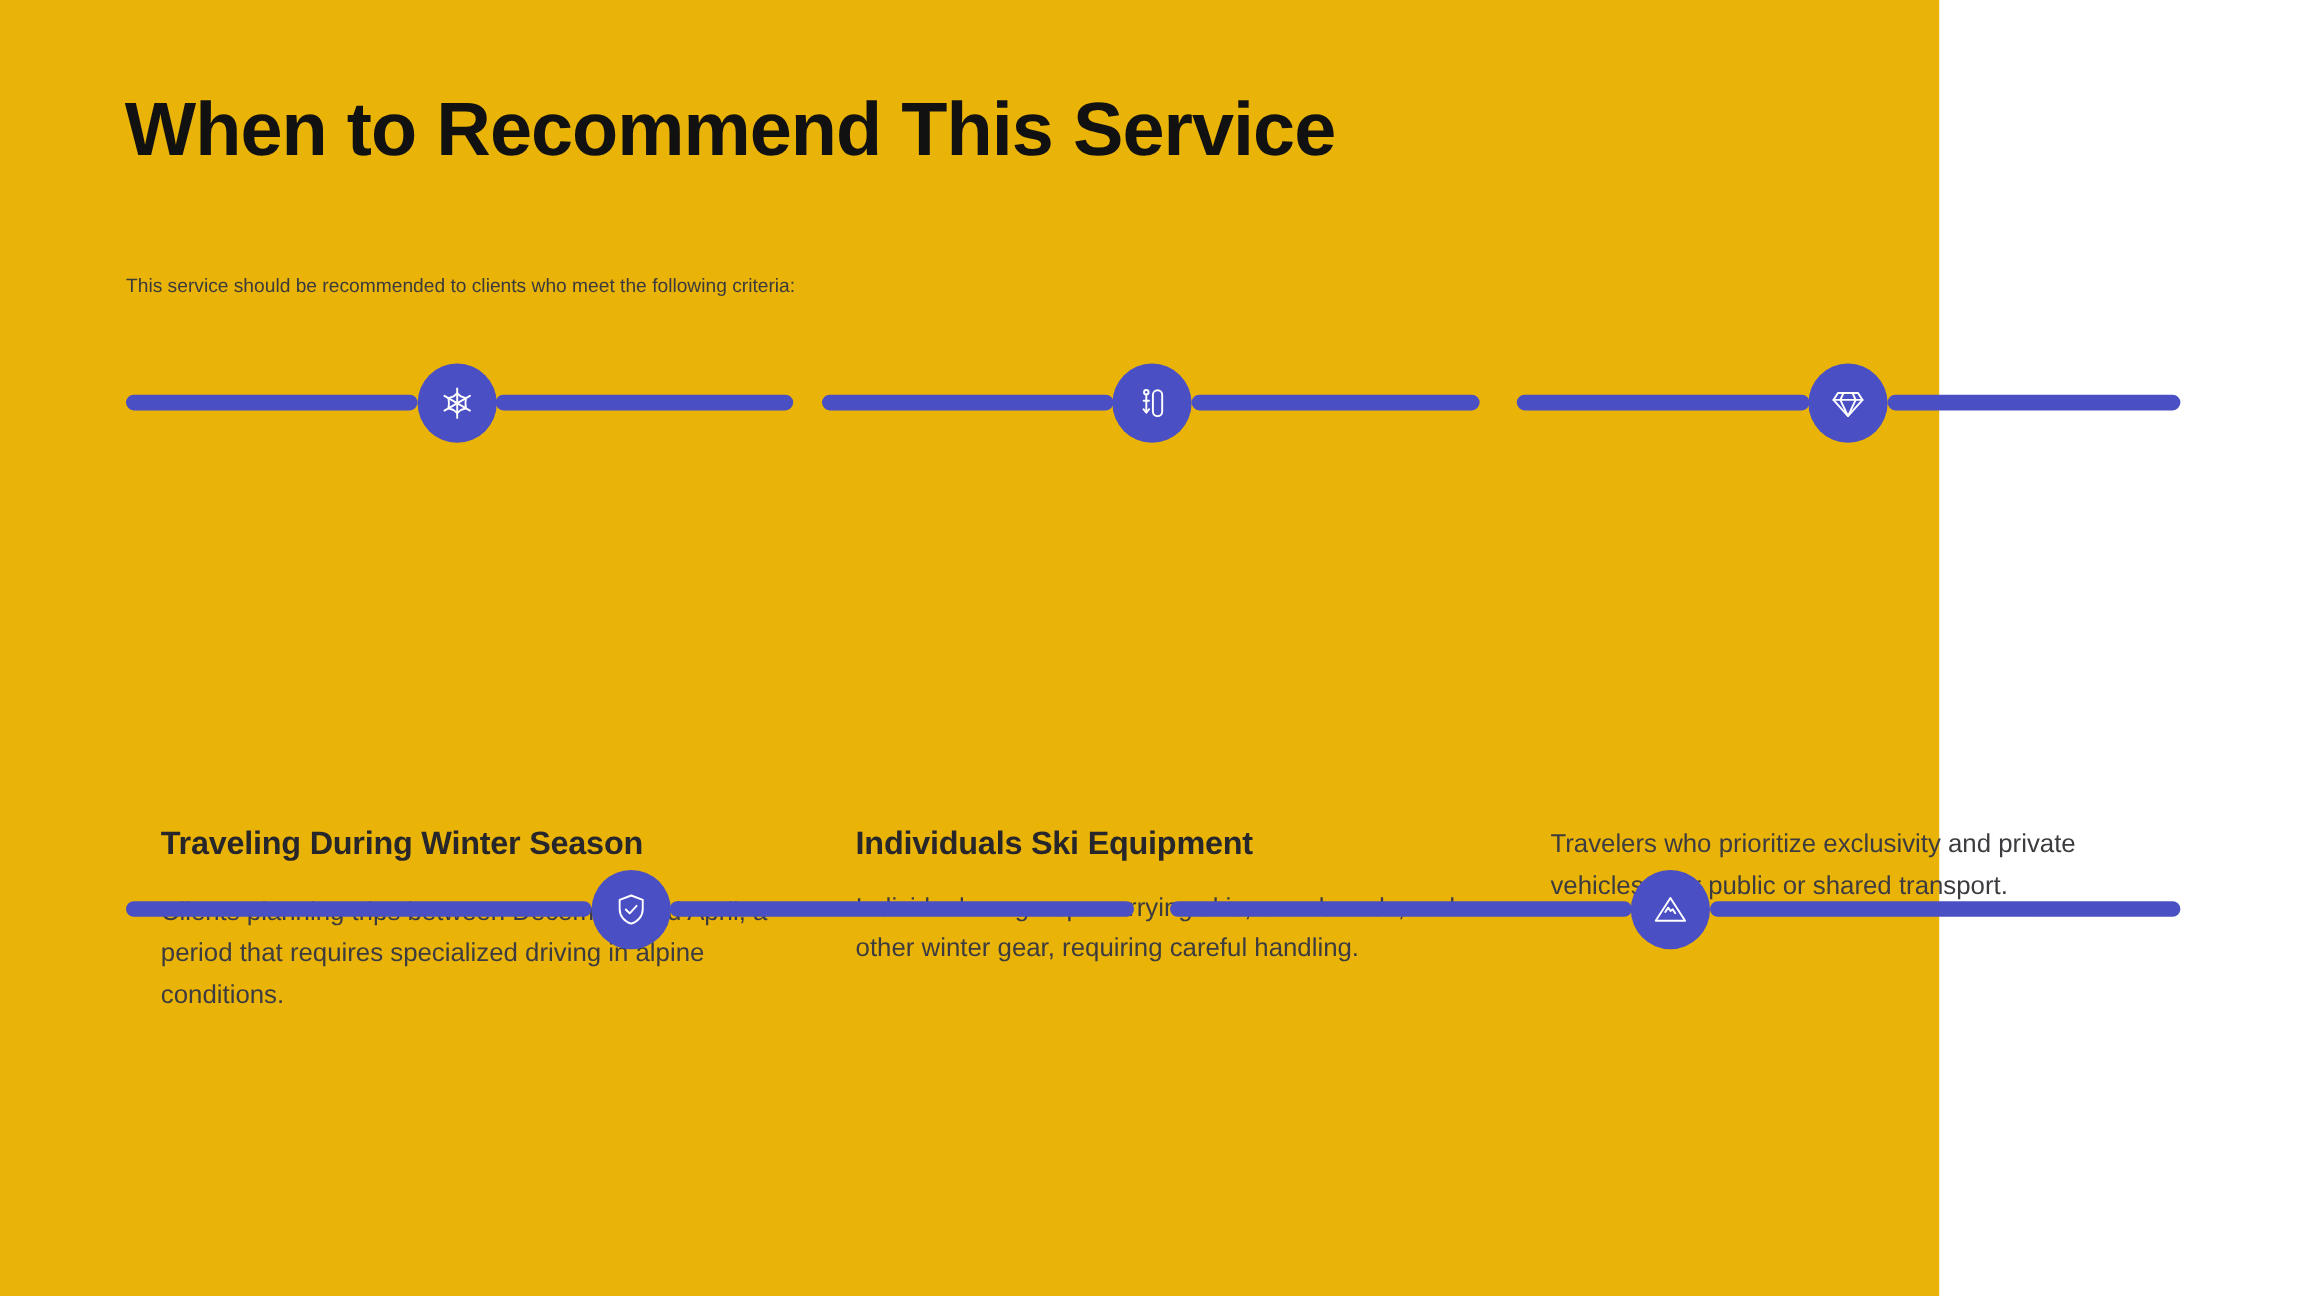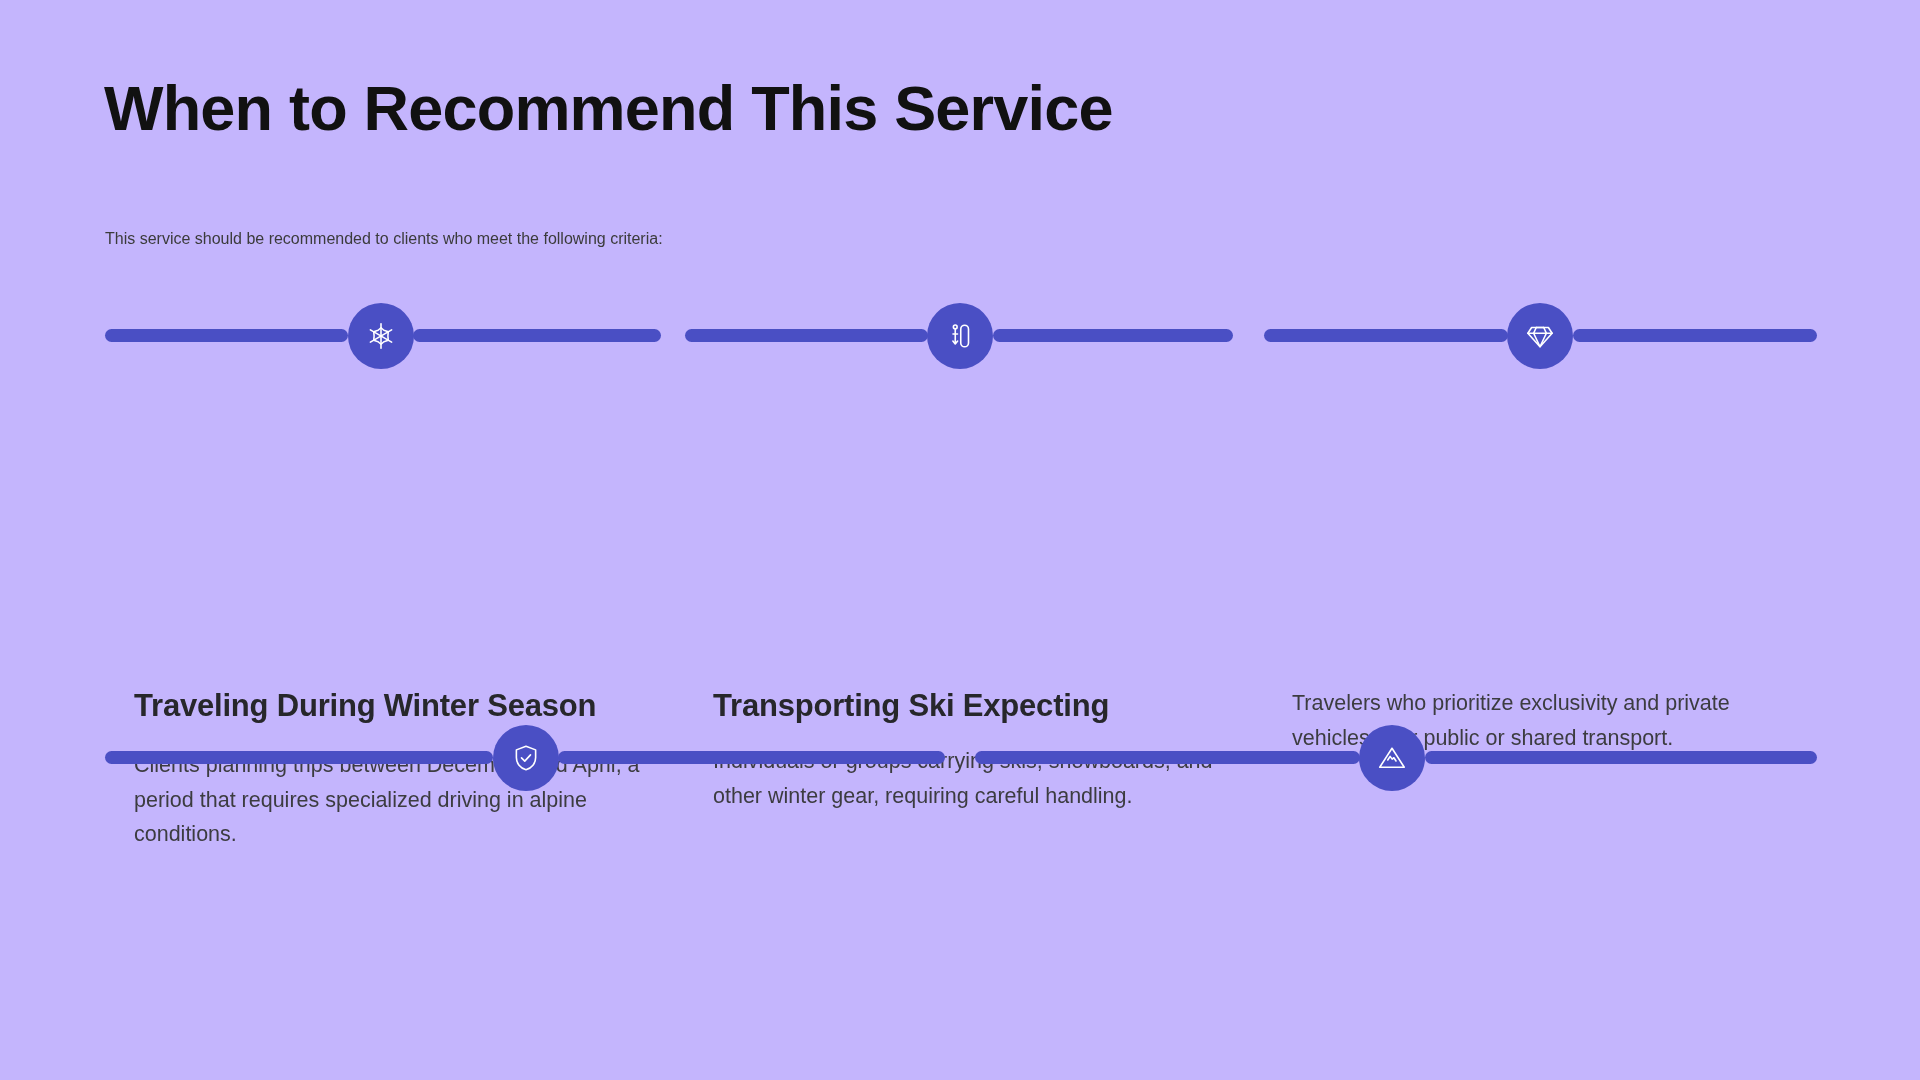--- a/index.html
+++ b/index.html
@@ -11,23 +11,23 @@
   }
 
   body {
     background: #ffffff;
     font-family: "Liberation Sans", "DejaVu Sans", sans-serif;
     -webkit-font-smoothing: antialiased;
   }
 
   .slide {
     position: relative;
-    width: 1920px;
+    width: 1616px;
     height: 1080px;
-    background: #c4b5fd;
+    background: #eab308;
   }
 
   
   .page-title {
     position: absolute;
     left: 104px;
     top: 74px;
     font-size: 63px;
     font-weight: 700;
     letter-spacing: -0.8px;
@@ -97,21 +97,21 @@
     stroke-linejoin: round;
     vector-effect: non-scaling-stroke;
   }
 
   
   .card {
     position: absolute;
   }
 
   .card-title {
-    font-size: 31px;
+    font-size: 27px;
     font-weight: 700;
     color: #27272b;
     line-height: 1.28;
     letter-spacing: -0.2px;
     margin-bottom: 22px;
   }
 
   .card-body {
     font-size: 21.5px;
     font-weight: 400;
@@ -184,21 +184,21 @@
         </svg>
       </span>
     </div>
 
     <div class="card c1">
       <div class="card-title">Traveling During Winter Season</div>
       <div class="card-body">Clients planning trips between December and April, a period that requires specialized driving in alpine conditions.</div>
     </div>
 
     <div class="card c2">
-      <div class="card-title">Transporting Ski Expecting</div>
+      <div class="card-title">Individuals Ski Equipment</div>
       <div class="card-body">Individuals or groups carrying skis, snowboards, and other winter gear, requiring careful handling.</div>
     </div>
 
     <div class="card c3">
       <div class="card-body">Travelers who prioritize exclusivity and private vehicles over public or shared transport.</div>
     </div>
   </div>
 
   <div class="timeline-row row-2">
 

